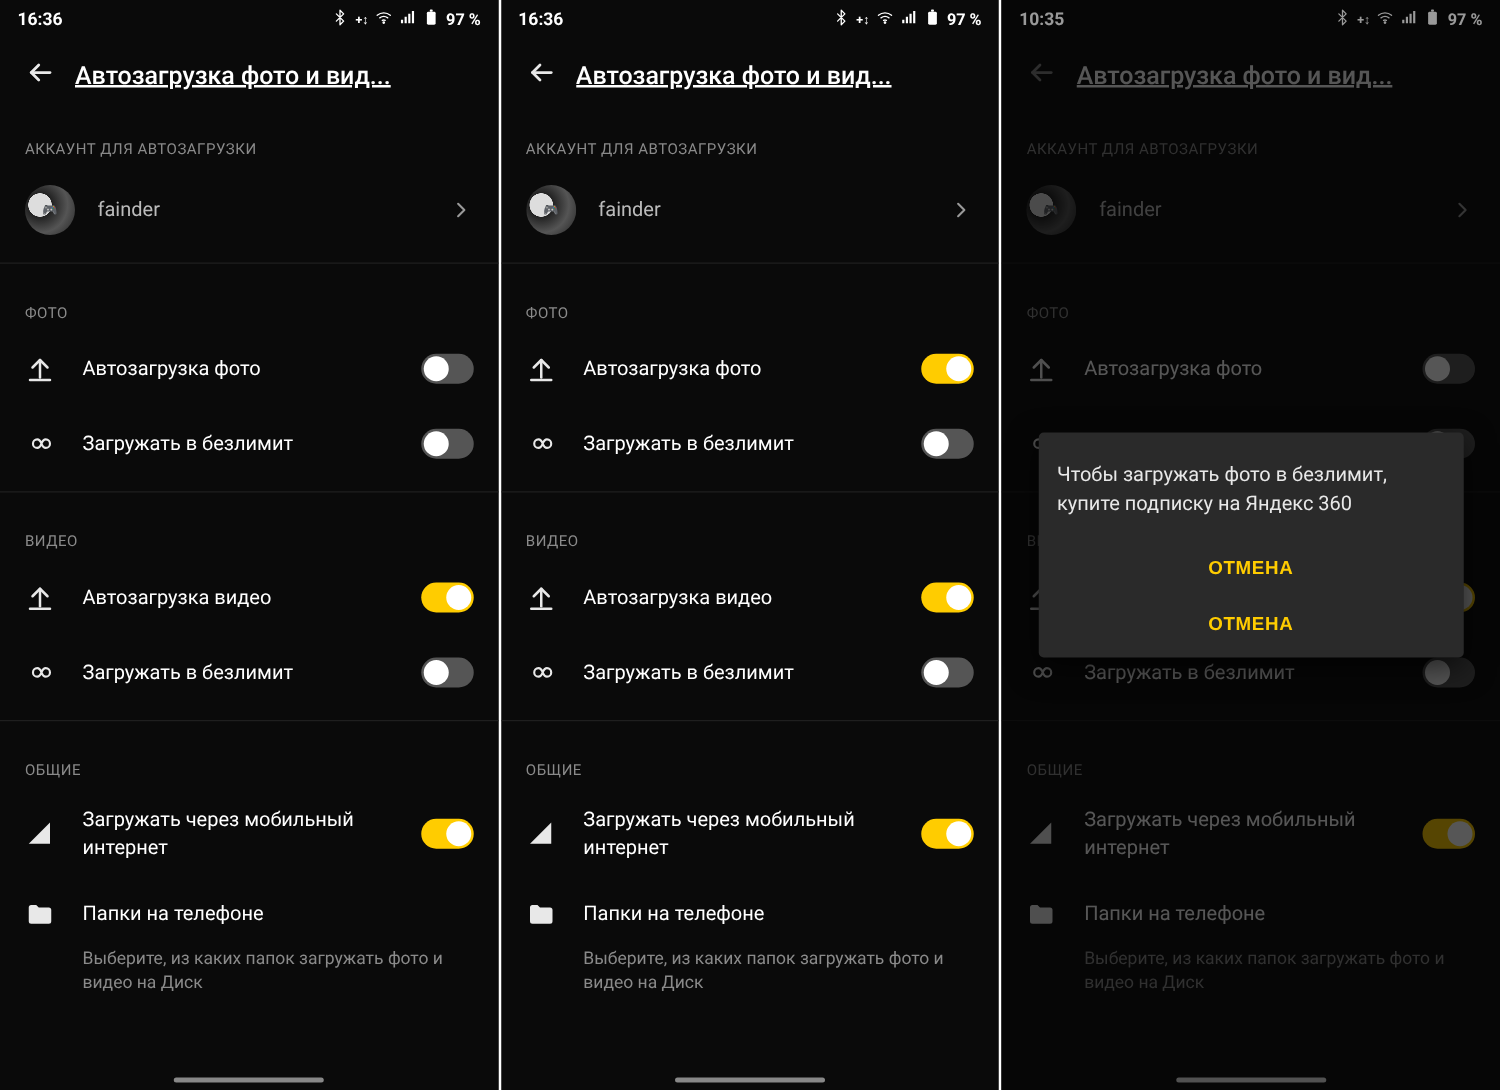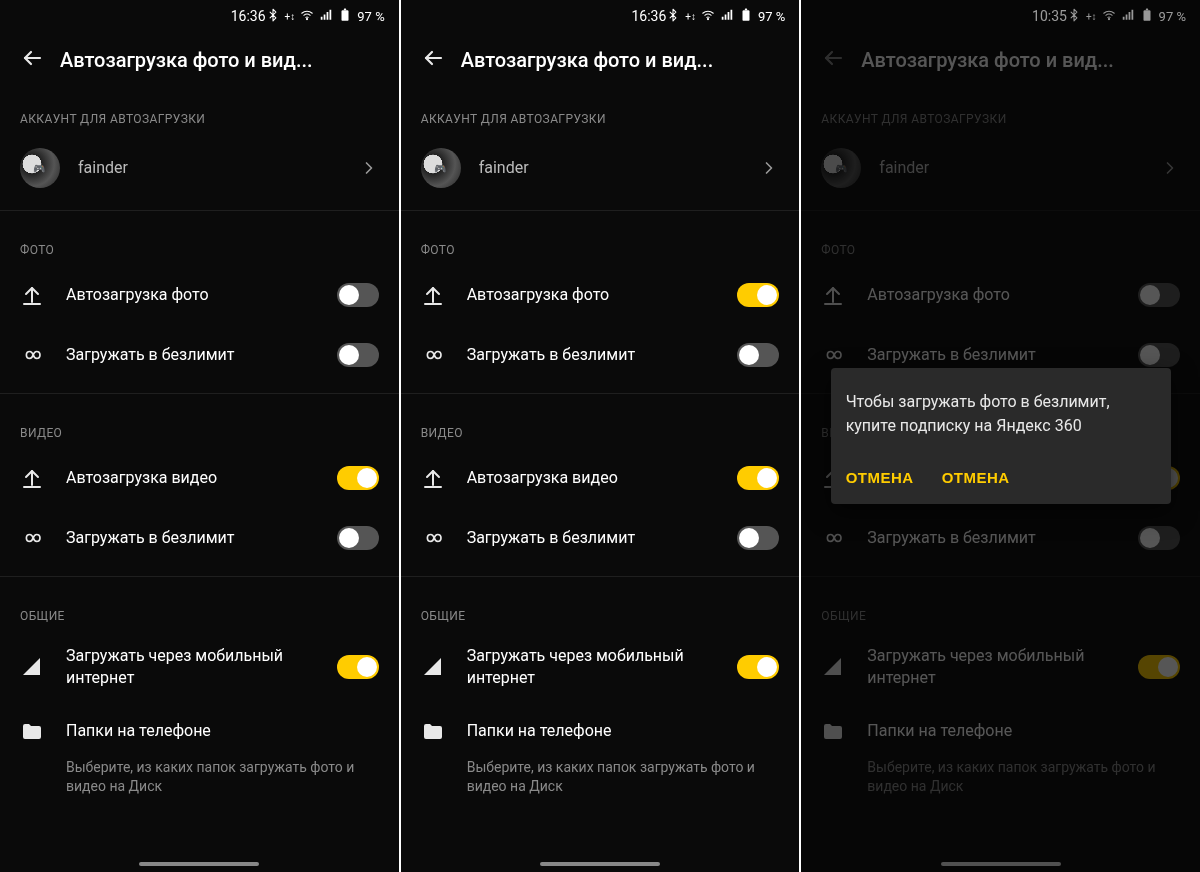--- a/index.html
+++ b/index.html
@@ -18,25 +18,25 @@
     background: #0a0a0a;
     color: #fff;
     position: relative;
     overflow: hidden;
     display: flex;
     flex-direction: column;
   }
   .status-bar {
     height: 32px;
     display: flex;
-    justify-content: flex-end;
+    justify-content: space-between;
     align-items: center;
     padding: 0 14px;
     font-size: 14px;
-    font-weight: 400;
+    font-weight: 700;
   }
   .status-right { display: flex; align-items: center; gap: 5px; font-size: 13px; }
   .status-right svg { width: 14px; height: 14px; }
   .appbar {
     height: 56px;
     display: flex;
     align-items: center;
     padding: 0 8px;
   }
   .back-btn {
@@ -47,20 +47,21 @@
     justify-content: center;
     cursor: pointer;
   }
   .appbar-title {
     font-size: 20px;
     font-weight: 500;
     white-space: nowrap;
     overflow: hidden;
     flex: 1;
     margin-left: 4px;
+    text-decoration: underline;
   }
   .content { flex: 1; overflow-y: auto; }
   .section-header {
     font-size: 12px;
     color: #8a8a8a;
     text-transform: uppercase;
     padding: 24px 20px 8px;
     letter-spacing: 0.4px;
   }
   .row {
@@ -138,24 +139,25 @@
   .dialog {
     background: #2a2a2a;
     border-radius: 4px;
     width: 340px;
     padding: 22px 15px 10px;
     box-shadow: 0 8px 24px rgba(0,0,0,0.6);
   }
   .dialog-text { font-size: 16px; color: #e8e8e8; line-height: 1.45; }
   .dialog-actions {
     display: flex;
-    justify-content: flex-start;
+    justify-content: center;
     gap: 28px;
     margin-top: 24px;
     padding: 8px 0;
+    flex-direction: column;
   }
   .dialog-btn {
     background: none;
     border: none;
     color: #ffcc00;
     font-size: 15px;
     font-weight: 600;
     letter-spacing: 0.5px;
     cursor: pointer;
   }

